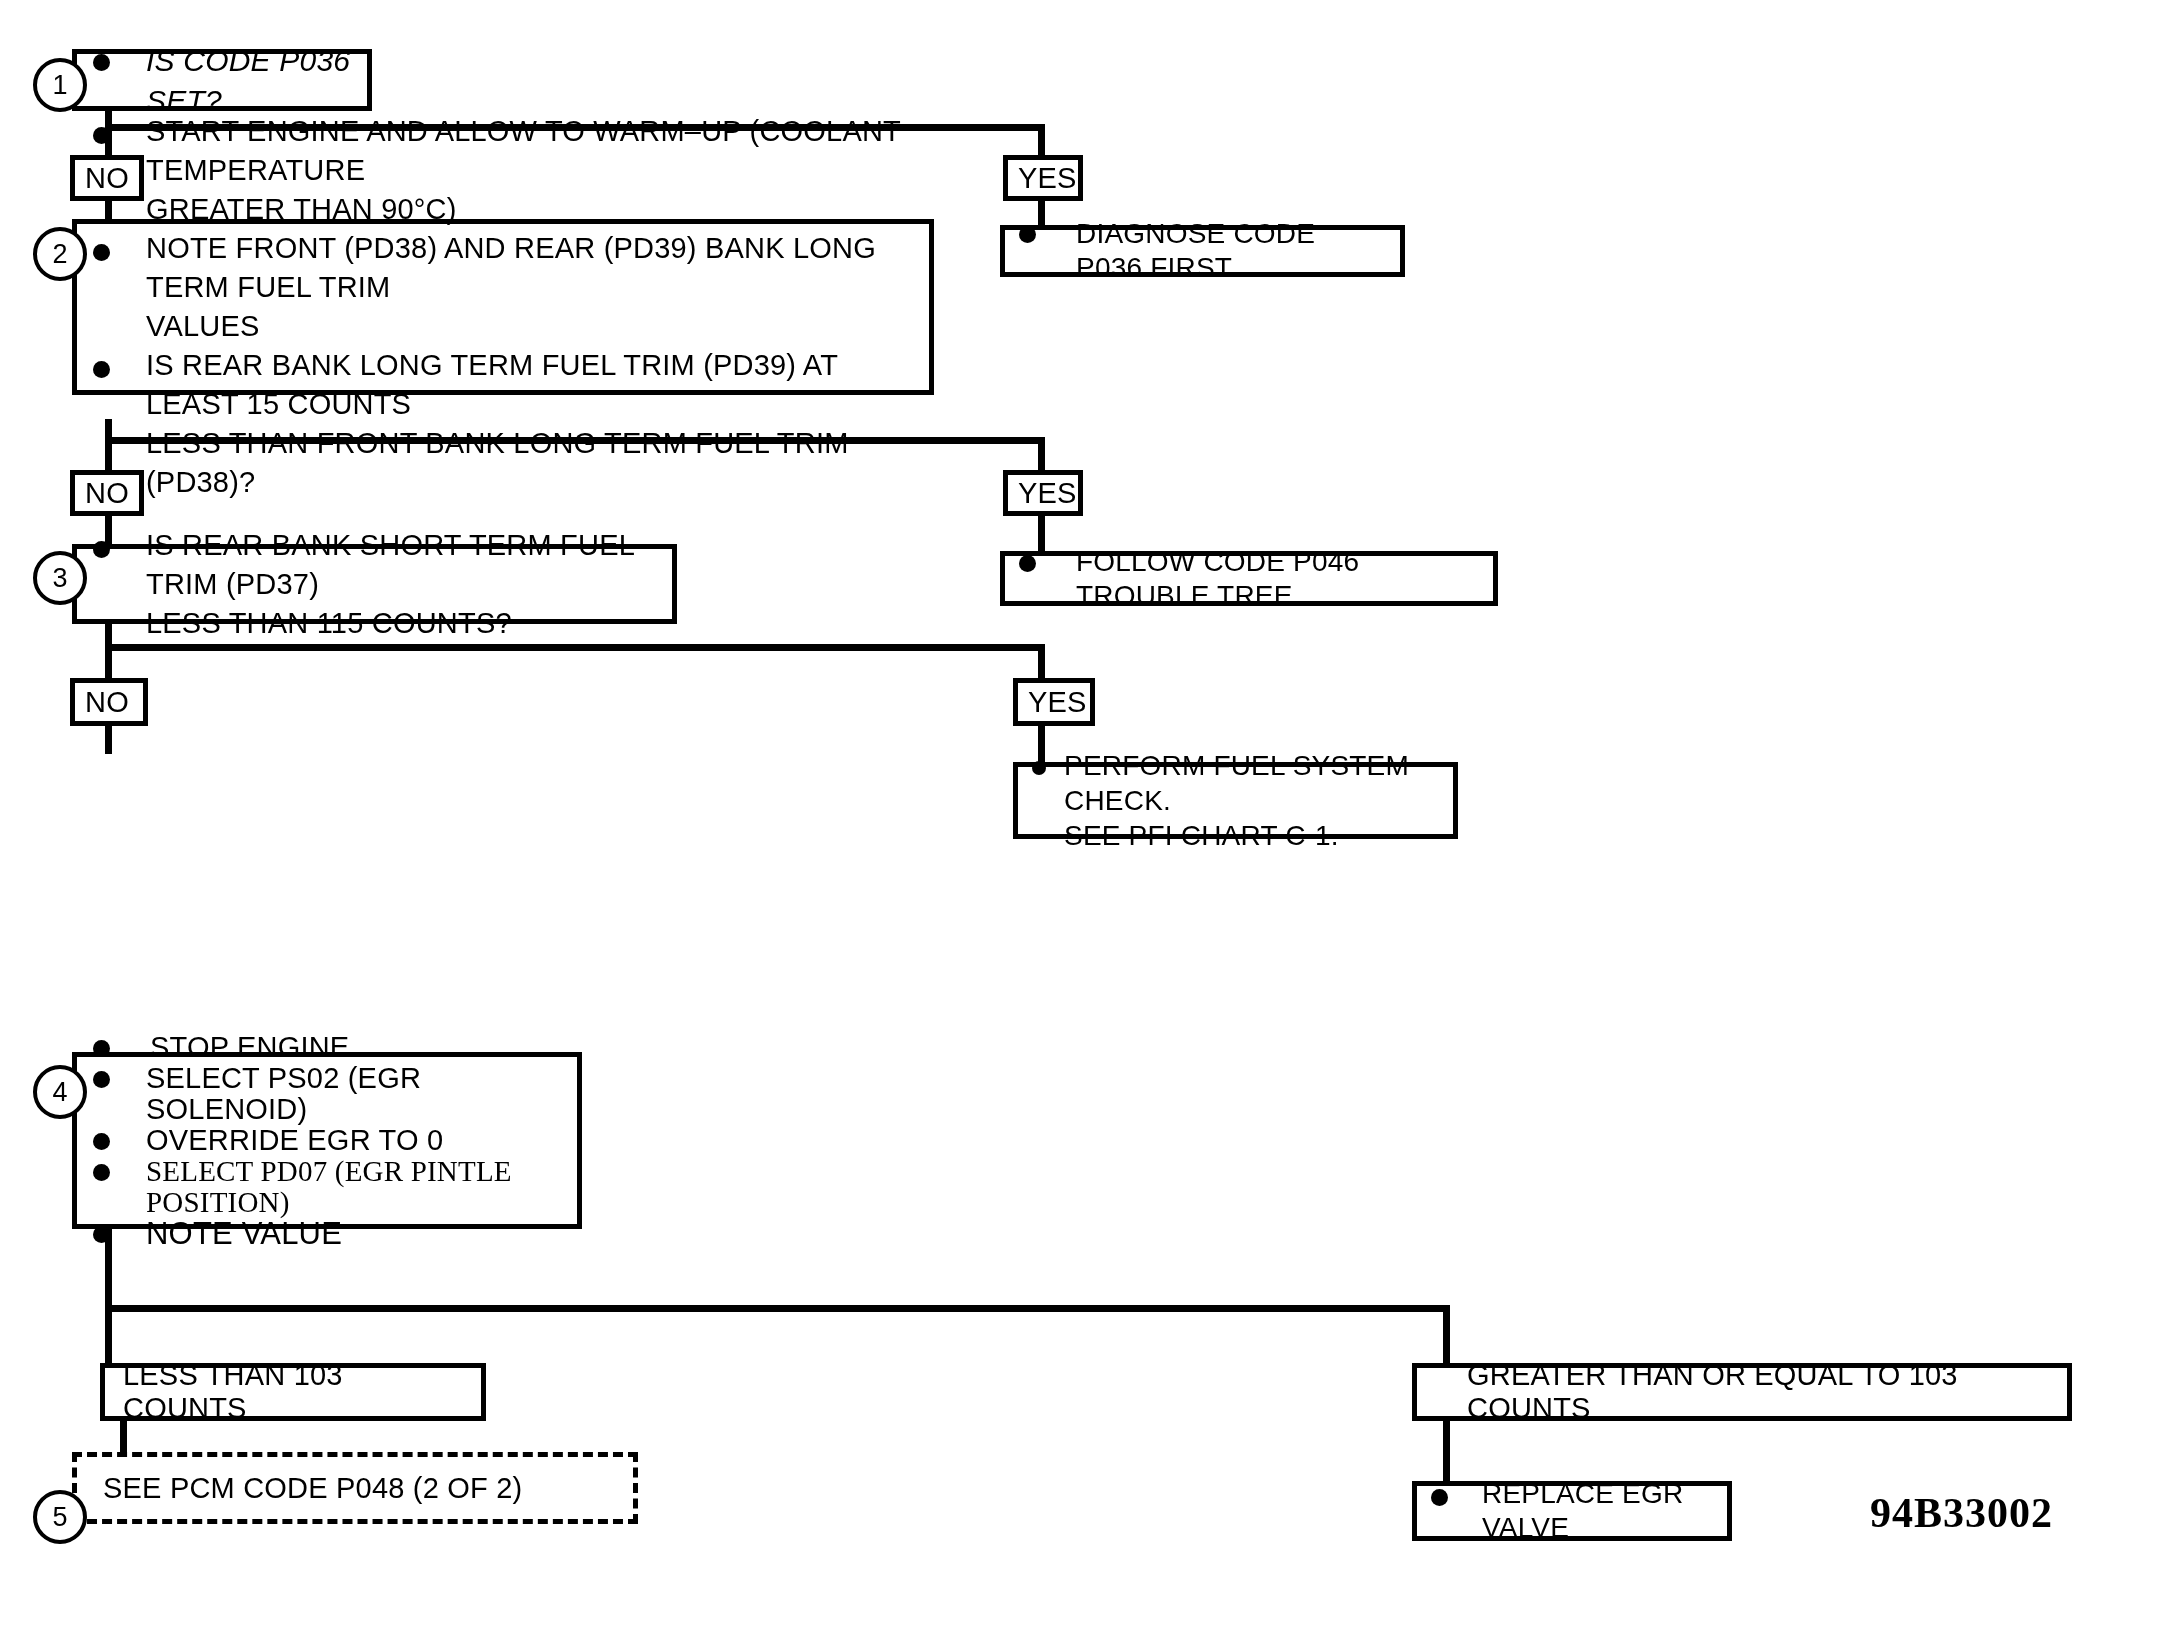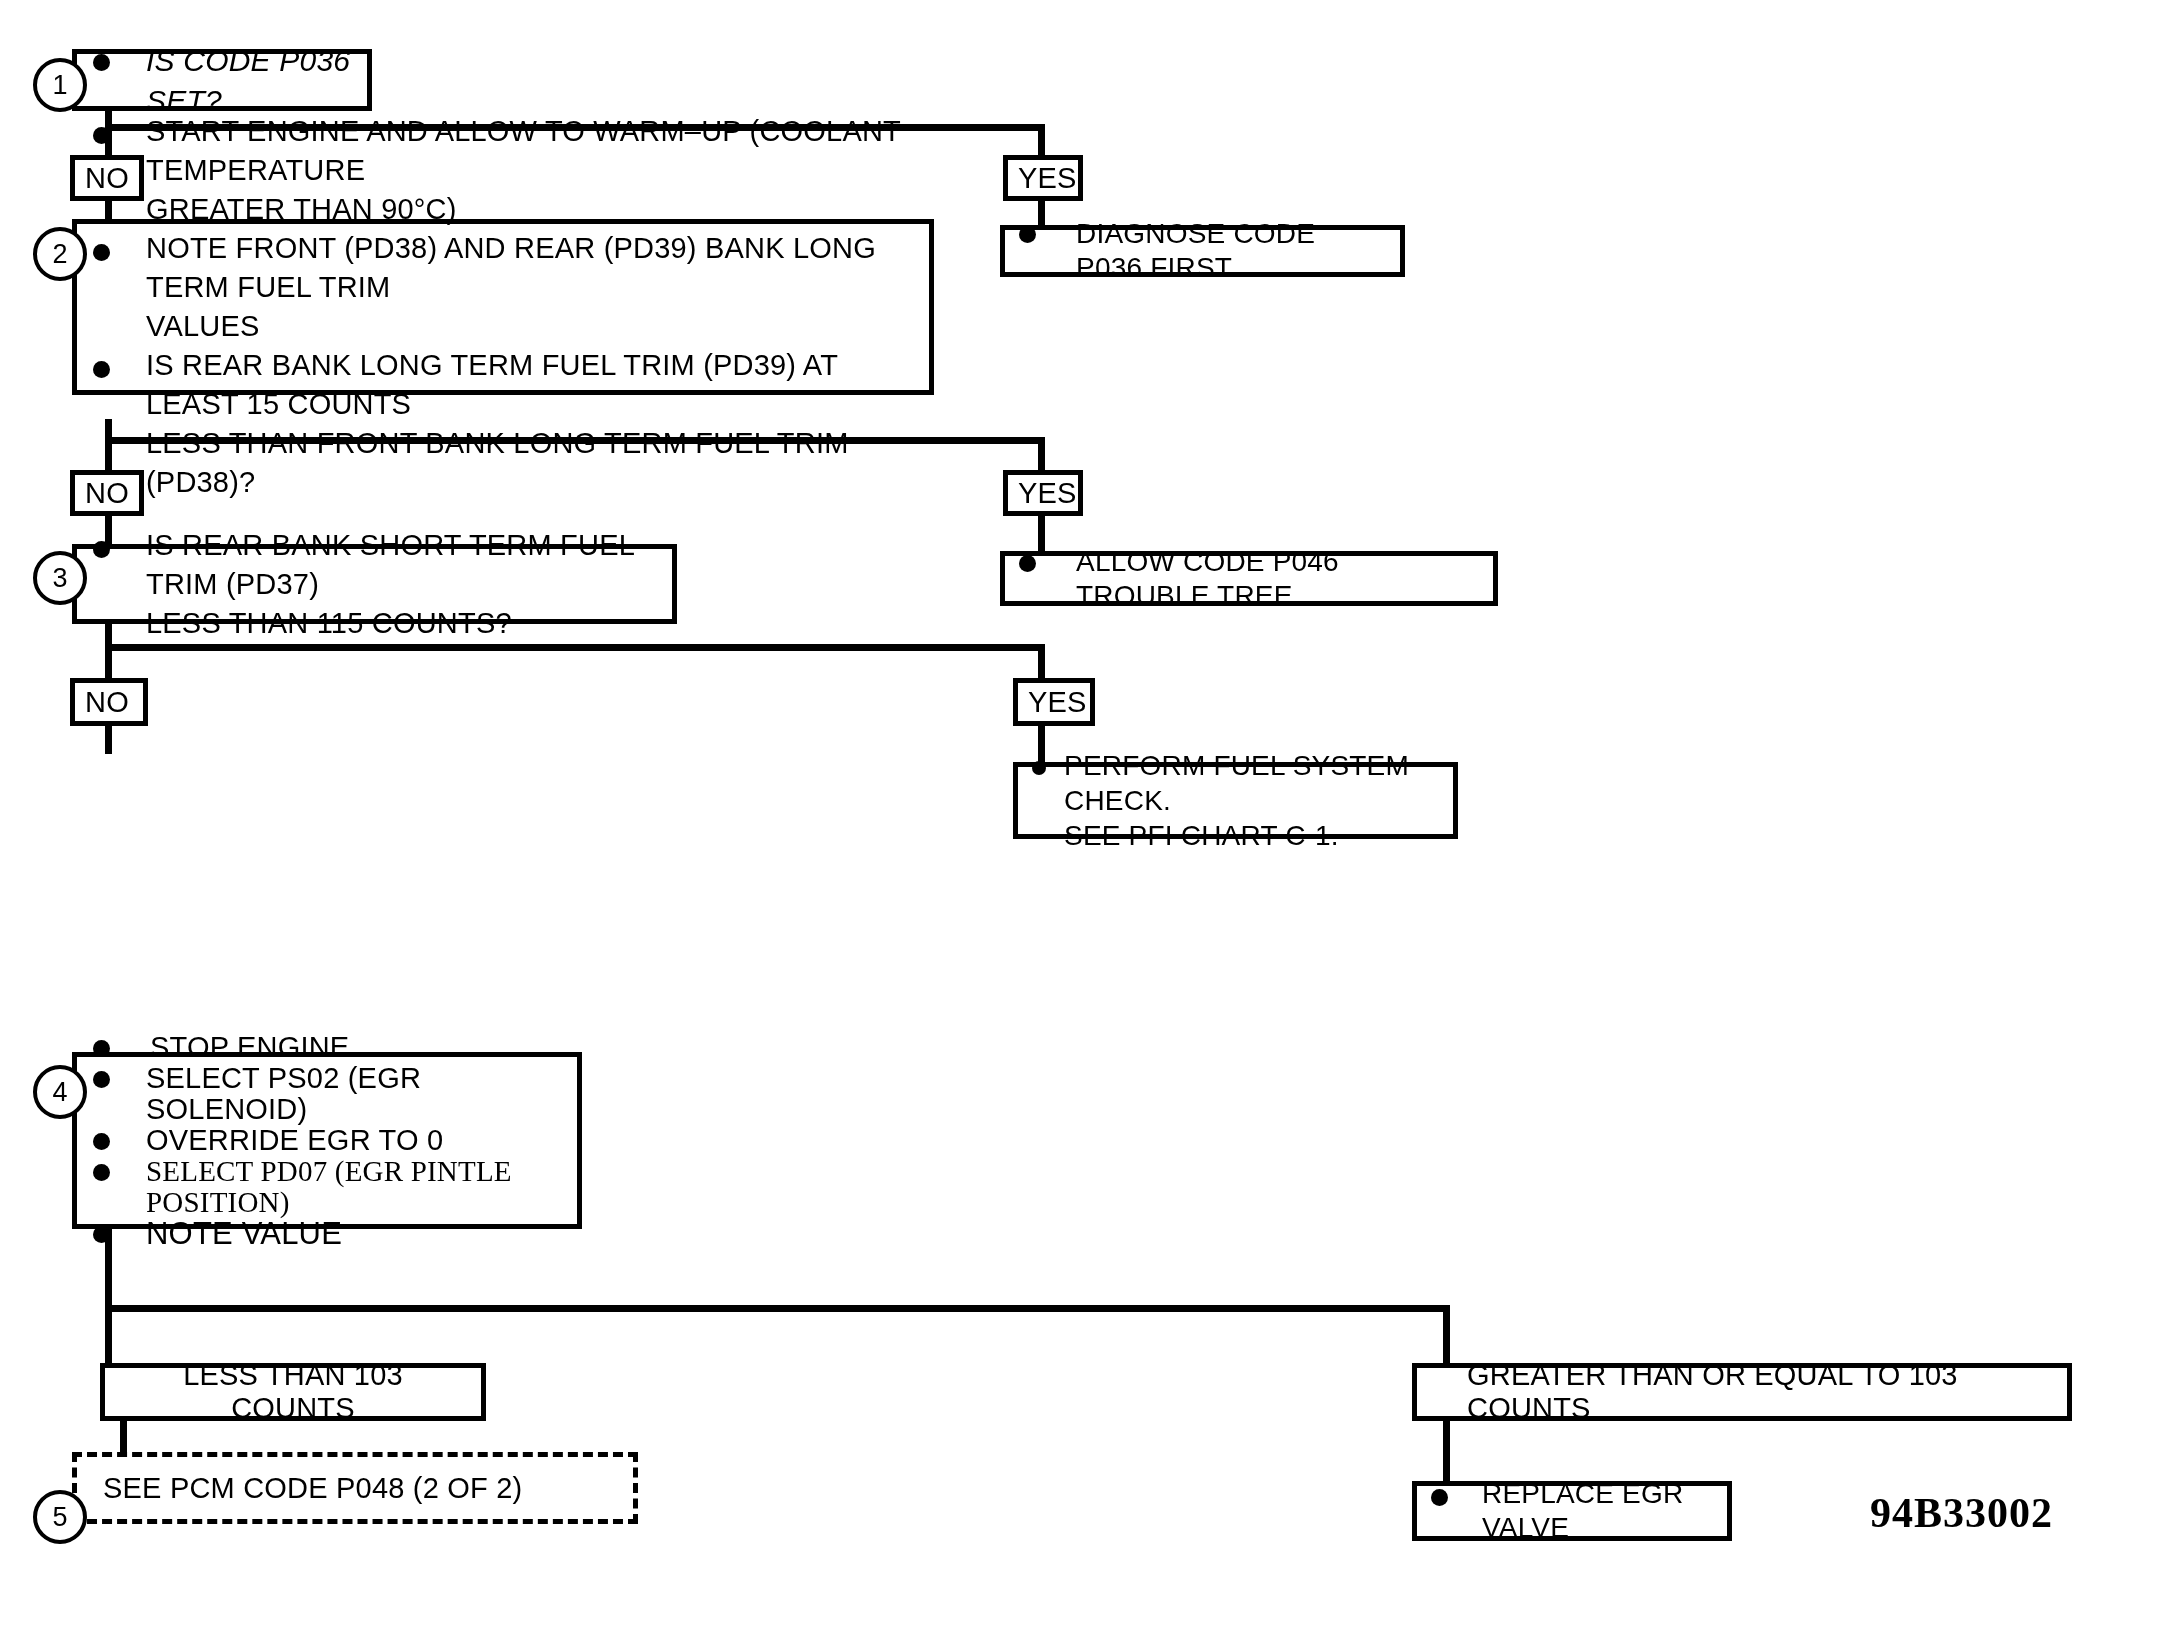--- a/index.html
+++ b/index.html
@@ -165,21 +165,21 @@
     <span class="plaintext" style="font-size:29px;">YES</span>
   </div>
 
   <div class="vline" style="left:105px; top:516px; height:46px;"></div>
   <div class="vline" style="left:1038px; top:516px; height:62px;"></div>
 
   <div class="box" style="left:1000px; top:551px; width:498px; height:55px; padding:0 14px;">
     <div class="box-inner">
       <div class="brow">
         <span class="bullet" style="margin-top:10px;"></span>
-        <span class="btext" style="font-size:28px; line-height:34px; margin-left:40px;">ALLOW CODE P046 TROUBLE TREE</span>
+        <span class="btext" style="font-size:28px; line-height:34px; margin-left:40px;">FOLLOW CODE P046 TROUBLE TREE</span>
       </div>
     </div>
   </div>
 
   <div class="step-circle" style="left:33px; top:551px;">3</div>
 
   <div class="box" style="left:72px; top:544px; width:605px; height:80px; padding:6px 16px;">
     <div class="box-inner">
       <div class="brow">
         <span class="bullet"></span>
@@ -240,21 +240,21 @@
       </div>
     </div>
   </div>
 
   <div class="vline" style="left:105px; top:1229px; height:20px;"></div>
   <div class="hline" style="left:105px; top:1305px; width:1345px;"></div>
   <div class="vline" style="left:105px; top:1249px; height:56px;"></div>
   <div class="vline" style="left:105px; top:1305px; height:58px;"></div>
   <div class="vline" style="left:1443px; top:1305px; height:58px;"></div>
 
-  <div class="box" style="left:100px; top:1363px; width:386px; height:58px; padding:16px 18px;text-align:center;">
+  <div class="box" style="left:100px; top:1363px; width:386px; height:58px; padding:16px 18px;">
     <span class="plaintext" style="font-size:29px;">LESS THAN 103 COUNTS</span>
   </div>
 
   <div class="box" style="left:1412px; top:1363px; width:660px; height:58px; padding:0 14px;">
     <span class="plaintext" style="font-size:29px;margin-left:36px;">GREATER THAN OR EQUAL TO 103 COUNTS</span>
   </div>
 
   <div class="vline" style="left:120px; top:1421px; height:35px;"></div>
   <div class="vline" style="left:1443px; top:1421px; height:60px;"></div>
 

